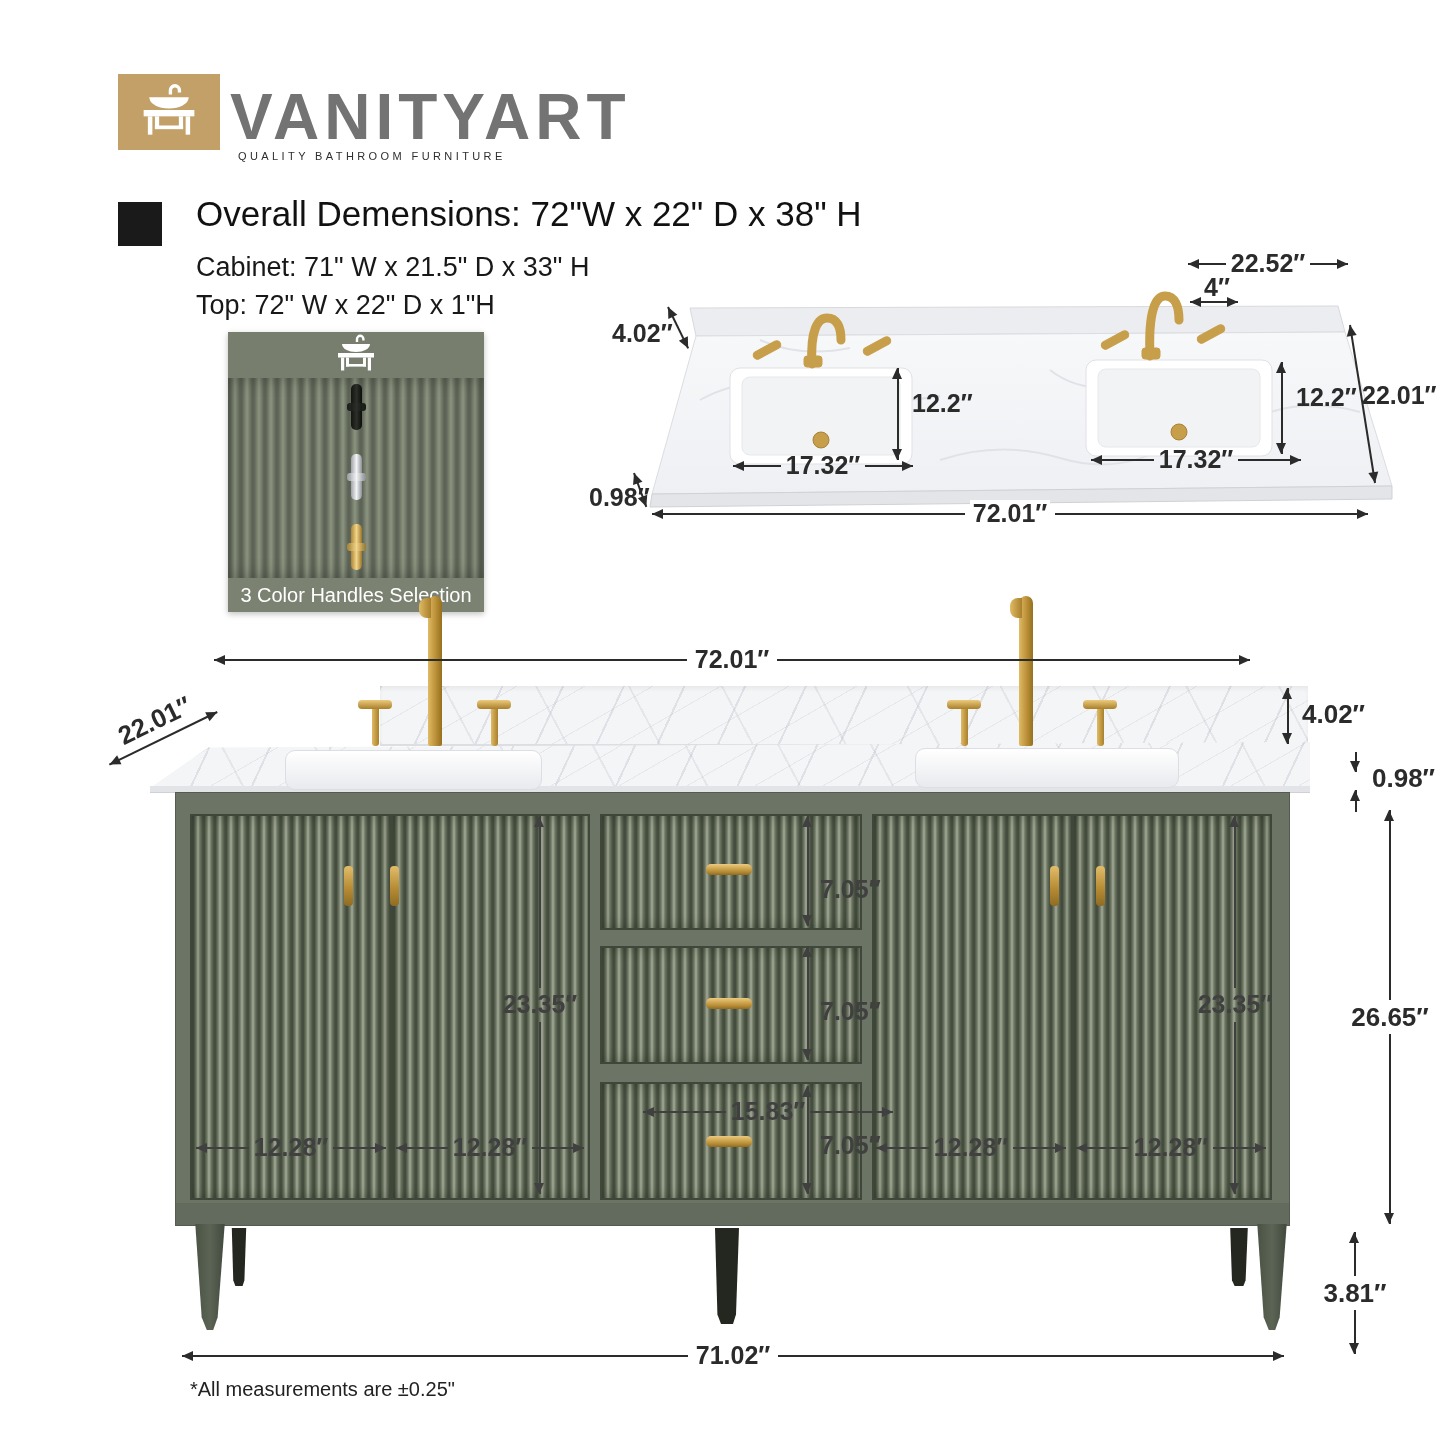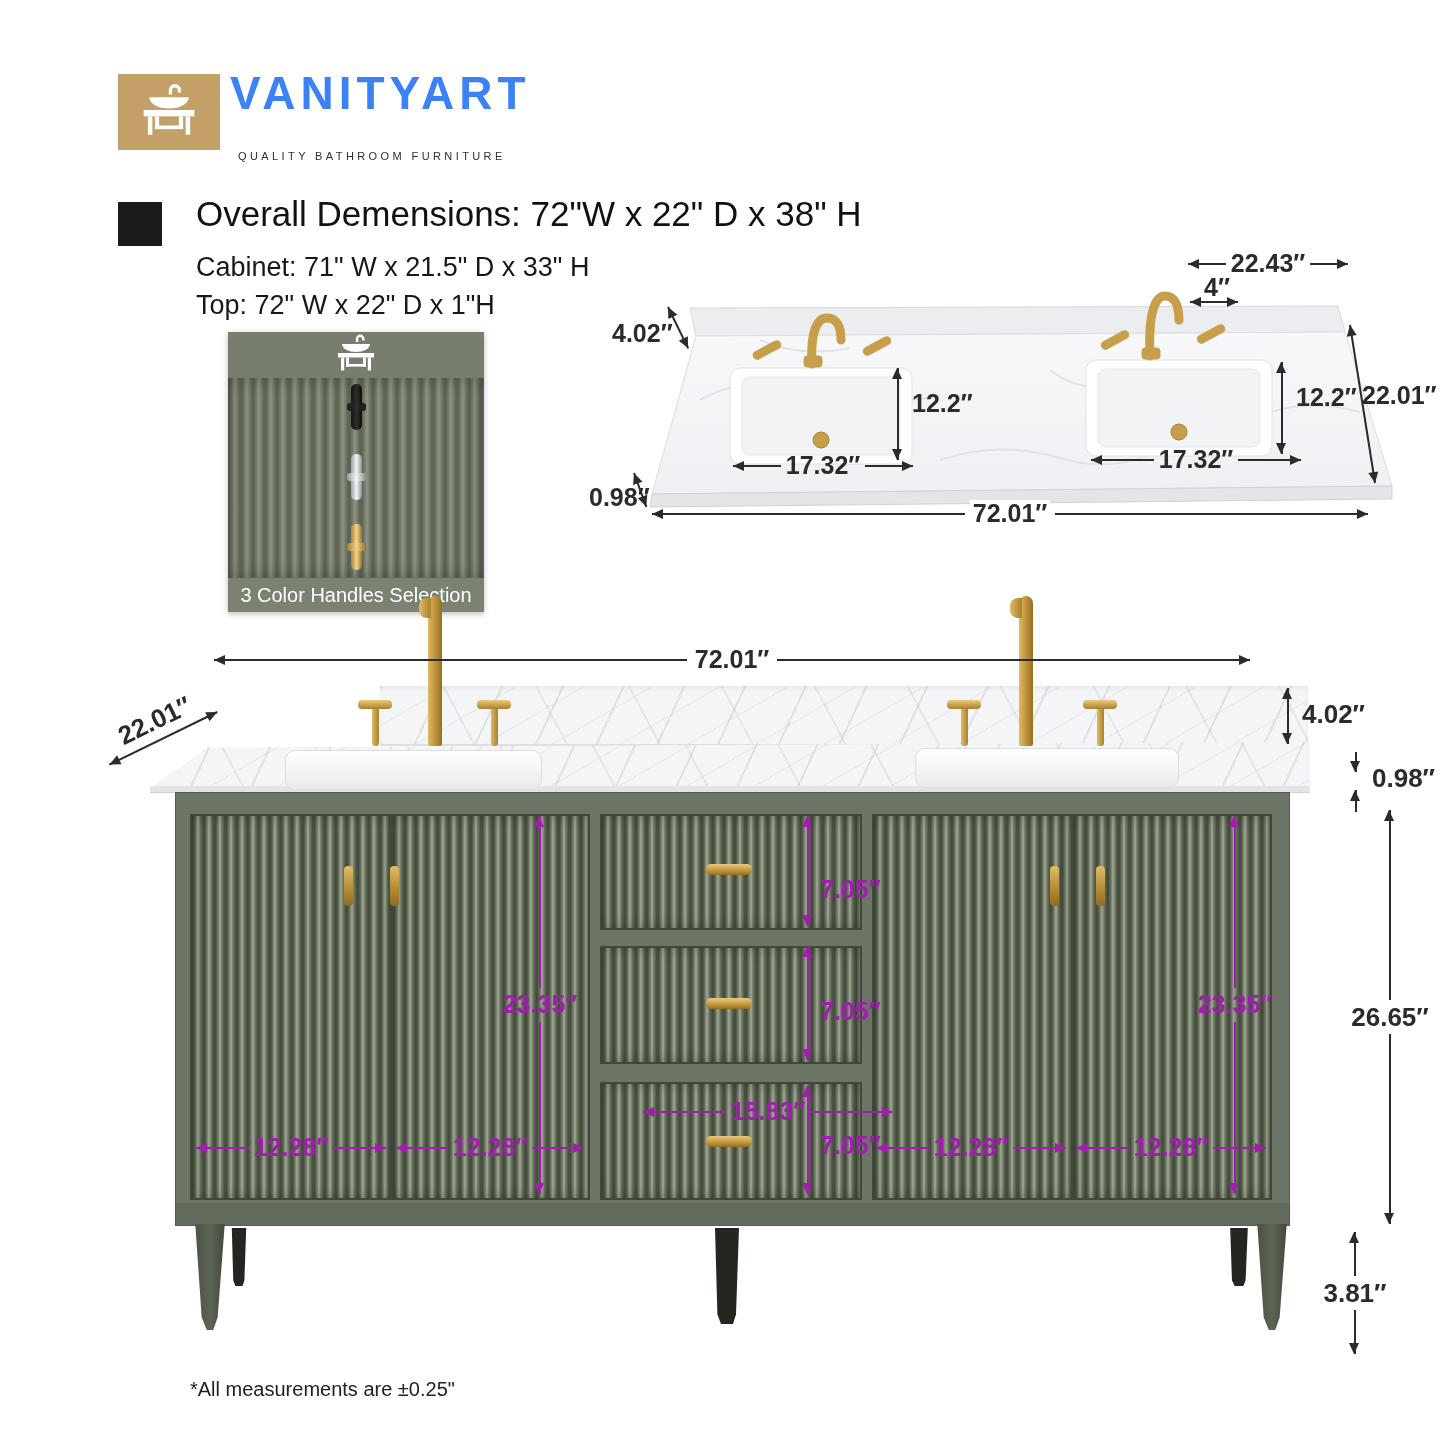--- a/index.html
+++ b/index.html
@@ -2,21 +2,21 @@
 <html><head>
 <meta charset="utf-8">
 <style>
   html,body{margin:0;padding:0;background:#ffffff;}
   .canvas{position:relative;width:1445px;height:1445px;background:#fff;overflow:hidden;
           font-family:"Liberation Sans","DejaVu Sans",sans-serif;color:#1c1c1c;}
   .abs{position:absolute;}
 
   
   .logo-box{left:118px;top:74px;width:102px;height:76px;background:#c2a067;display:flex;align-items:center;justify-content:center;}
-  .logo-text{left:230px;top:66px;font-size:46px;font-weight:bold;color:#3b82f6;letter-spacing:5px;}
+  .logo-text{left:230px;top:80px;font-size:64px;font-weight:bold;color:#737373;letter-spacing:5px;}
   .tagline{left:238px;top:150px;font-size:11px;letter-spacing:3.4px;color:#2e2e2e;font-weight:500;}
   .bullet{left:118px;top:202px;width:44px;height:44px;background:#1a1a1a;}
   .spec-h{left:196px;top:194px;font-size:35px;color:#111;}
   .spec-l2{left:196px;top:252px;font-size:27px;color:#181818;}
   .spec-l3{left:196px;top:290px;font-size:27px;color:#181818;}
   .footnote{left:190px;top:1378px;font-size:20px;color:#222;}
 
   
   .hpanel{left:228px;top:332px;width:256px;height:280px;background:#6e7566;box-shadow:0 2px 6px rgba(0,0,0,.25);}
   .hpanel .band-top{position:absolute;left:0;top:0;width:100%;height:46px;background:#777e6e;display:flex;align-items:center;justify-content:center;}
@@ -26,21 +26,21 @@
   .hpanel .band-bot{position:absolute;left:0;bottom:0;width:100%;height:34px;background:#7b8271;display:flex;align-items:center;justify-content:center;}
   .caption{color:#fff;font-size:20px;}
   .hndl{position:absolute;left:123px;width:11px;height:46px;border-radius:5px;}
   .hndl.black{top:52px;background:linear-gradient(90deg,#121410,#2c2e29,#0c0e0a);}
   .hndl.chrome{top:122px;background:linear-gradient(90deg,#9fa3a8,#f2f3f4,#8d9196);}
   .hndl.gold{top:192px;background:linear-gradient(90deg,#ad8634,#f0d48a,#9c7628);}
   .hndl::after{content:"";position:absolute;left:-4px;top:19px;width:19px;height:8px;border-radius:3px;background:inherit;opacity:.9;}
 
   
   .dim{position:absolute;color:#2b2b2b;font-weight:bold;font-size:25px;line-height:1.1;}
-  .dim.white{color:#a21caf;}
+  .dim.white{color:#404040;}
   .dim.big{font-size:26px;}
   .dlabel{white-space:nowrap;}
   .bgw{background:#fff;padding:0 3px;}
   .hdim{display:flex;align-items:center;gap:5px;}
   .hdim .ln{flex:1;position:relative;height:2px;background:currentColor;min-width:10px;}
   .ln.l::before{content:"";position:absolute;left:0;top:-4px;border-style:solid;border-width:5px 11px 5px 0;border-color:transparent currentColor transparent transparent;}
   .ln.r::after{content:"";position:absolute;right:0;top:-4px;border-style:solid;border-width:5px 0 5px 11px;border-color:transparent transparent transparent currentColor;}
   .vdim{display:flex;flex-direction:column;align-items:center;gap:3px;}
   .vdim .vln{flex:1;width:2px;background:currentColor;position:relative;min-height:8px;}
   .vln.u::before{content:"";position:absolute;top:0;left:-5px;border-style:solid;border-width:0 5px 11px 5px;border-color:transparent transparent currentColor transparent;}
@@ -158,21 +158,21 @@
     <g stroke="#c79e4a" fill="#c79e4a">
       <path d="M1150 356 C1148 310 1156 296 1165 296 C1175 296 1179 306 1179 320" fill="none" stroke-width="9" stroke-linecap="round"></path>
       <rect x="1142" y="348" width="18" height="11" rx="3"></rect>
       <rect x="1100" y="336" width="30" height="8" rx="4" transform="rotate(-28 1115 340)"></rect>
       <rect x="1196" y="330" width="30" height="8" rx="4" transform="rotate(-28 1211 334)"></rect>
     </g>
   </svg>
 
   <div class="dim hdim" style="left:1188px;top:250px;width:160px;">
     <i class="ln l"></i>
-    <span class="dlabel">22.43″</span>
+    <span class="dlabel">22.52″</span>
     <i class="ln r"></i>
   </div>
   <div class="dim" style="left:1204px;top:274px;">
     <span class="dlabel">4″</span>
   </div>
   <div class="dim dline l ln r" style="left:1190px;top:301px;width:48px;"></div>
 
   <div class="dim" style="left:612px;top:320px;">
     <span class="dlabel">4.02″</span>
   </div>
@@ -346,15 +346,20 @@
     <i class="vln u"></i>
     <span class="dlabel bgw">26.65″</span>
     <i class="vln d"></i>
   </div>
   <div class="dim big vdim" style="left:1313px;top:1232px;height:122px;width:84px;">
     <i class="vln u"></i>
     <span class="dlabel bgw">3.81″</span>
     <i class="vln d"></i>
   </div>
 
+  <div class="dim hdim" style="left:182px;top:1342px;width:1102px;">
+    <i class="ln l"></i>
+    <span class="dlabel bgw">71.02″</span>
+    <i class="ln r"></i>
+  </div>
 
   <div class="abs footnote">*All measurements are ±0.25"</div>
 </div>
 
 </body></html>

